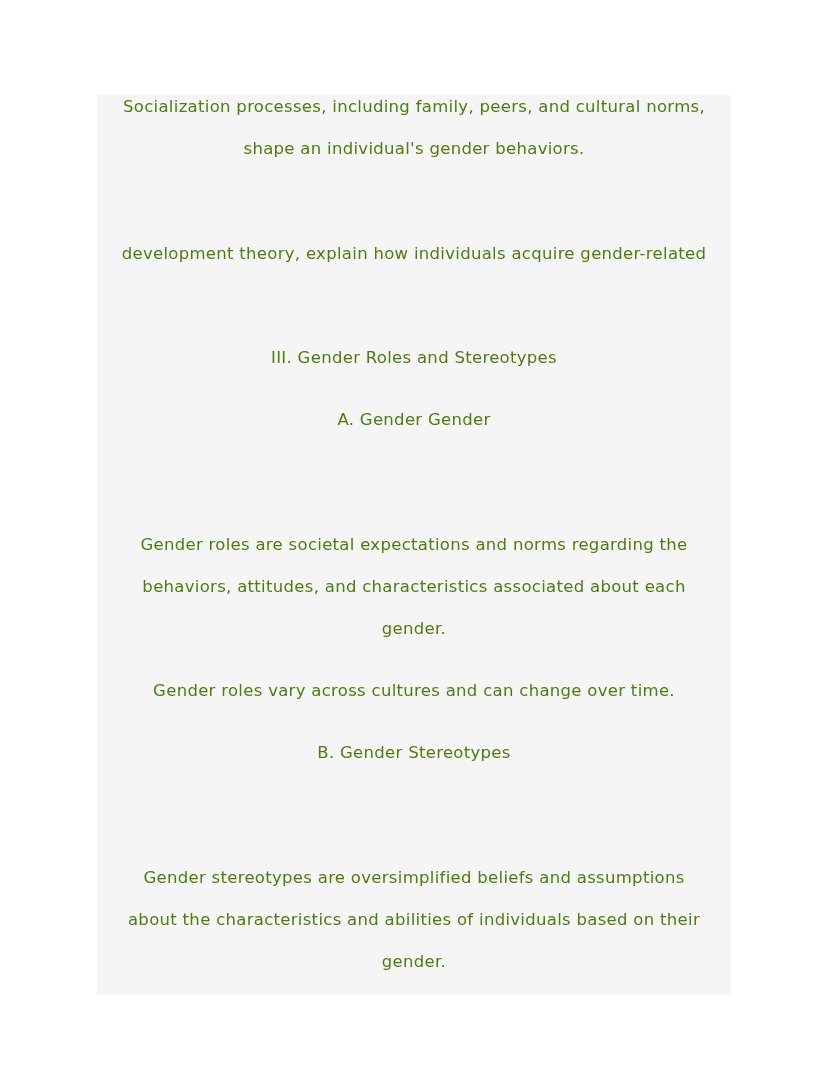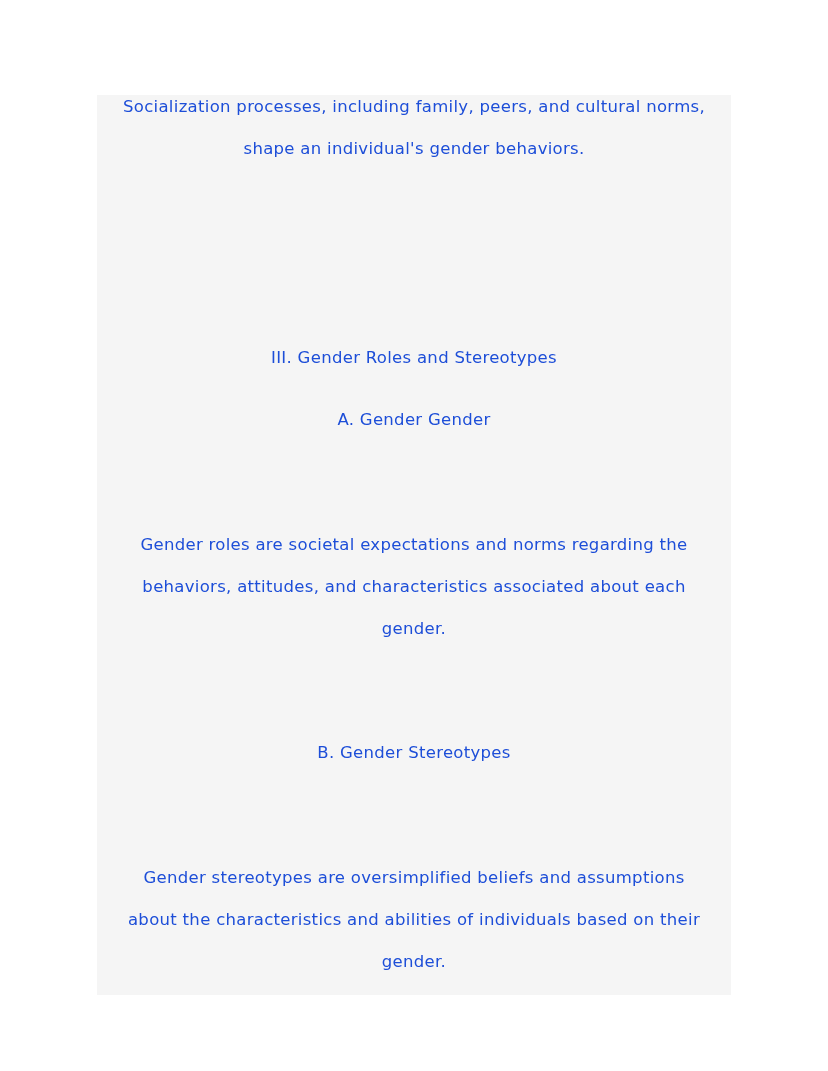--- a/index.html
+++ b/index.html
@@ -3,32 +3,34 @@
 <meta charset="utf-8">
 <style>
   html, body { margin:0; padding:0; background:#ffffff; }
   body { width:828px; height:1071px; position:relative; overflow:hidden; }
   .page-box {
     position:absolute; left:97px; top:95px; width:634px; height:900px;
     background:#f5f5f5;
   }
   .line {
     position:absolute; left:0; width:634px; text-align:center;
-    font-family:"DejaVu Sans", sans-serif; font-size:16.5px; color:#1d4ed8;
+    font-family:"DejaVu Sans", sans-serif; font-size:16.5px; color:#4d7c0f;
     letter-spacing:0.3px; white-space:nowrap; line-height:22px;
   }
 </style>
 </head>
 <body>
 
 <div class="page-box">
   <div class="line" style="top:1px">Socialization processes, including family, peers, and cultural norms,</div>
   <div class="line" style="top:43px">shape an individual's gender behaviors.</div>
+  <div class="line" style="top:148px">development theory, explain how individuals acquire gender-related</div>
   <div class="line" style="top:252px">III. Gender Roles and Stereotypes</div>
   <div class="line" style="top:314px">A. Gender Gender</div>
   <div class="line" style="top:439px">Gender roles are societal expectations and norms regarding the</div>
   <div class="line" style="top:481px">behaviors, attitudes, and characteristics associated about each</div>
   <div class="line" style="top:523px">gender.</div>
+  <div class="line" style="top:585px">Gender roles vary across cultures and can change over time.</div>
   <div class="line" style="top:647px">B. Gender Stereotypes</div>
   <div class="line" style="top:772px">Gender stereotypes are oversimplified beliefs and assumptions</div>
   <div class="line" style="top:814px">about the characteristics and abilities of individuals based on their</div>
   <div class="line" style="top:856px">gender.</div>
 </div>
 
 </body></html>

